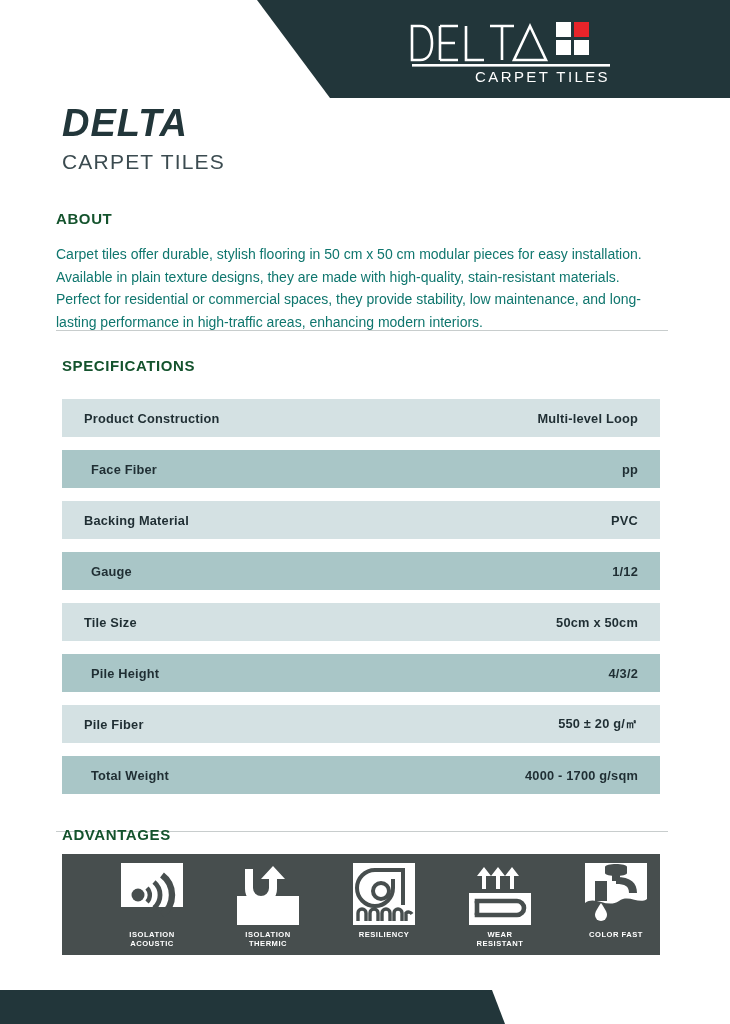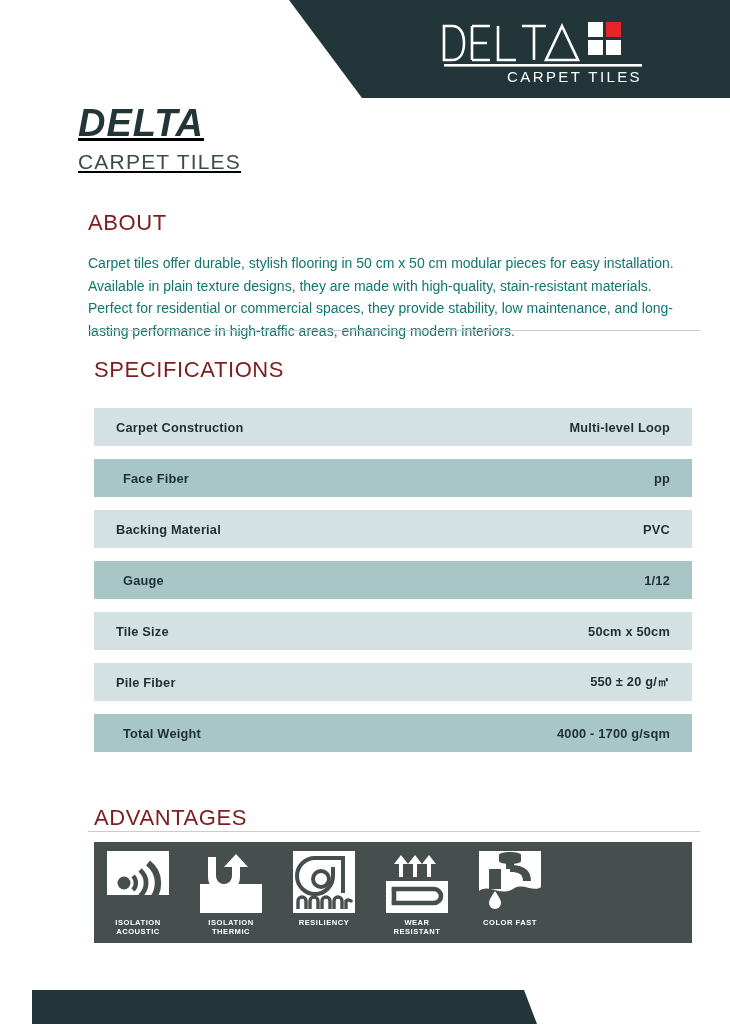--- a/index.html
+++ b/index.html
@@ -2,49 +2,49 @@
 <html><head>
 <meta charset="utf-8">
 <style>
   * { margin:0; padding:0; box-sizing:border-box; }
   html, body {
     width:730px; height:1024px;
     background:#ffffff;
     font-family:"Liberation Sans", sans-serif;
     overflow:hidden;
   }
-  .page { position:relative; width:630px; height:1024px; background:#fff;margin-left:32px; }
+  .page { position:relative; width:630px; height:1024px; background:#fff; }
 
   
   .header-band {
     position:absolute; top:0; left:0; width:730px; height:98px;
     background:#22363a;
     clip-path:polygon(257px 0, 730px 0, 730px 98px, 330px 98px);
   }
   .logo-wrap {
     position:absolute; top:20px; right:14px;
     width:210px; height:66px;
   }
   .logo-svg { display:block; width:210px; height:66px; }
 
   
-  .brand { position:absolute; left:46px; top:104px;text-decoration:underline; }
+  .brand { position:absolute; left:62px; top:104px; }
   .brand-name {
     font-size:38px; font-weight:bold; font-style:italic;
     color:#22363a; letter-spacing:1px; line-height:1.05;
   }
   .brand-sub {
     margin-top:6px;
     font-size:21px; font-weight:300; color:#3b4b50;
     letter-spacing:1.2px;
   }
 
   
   .section-title {
-    font-size:22px; font-weight:normal; color:#7f1d1d;
+    font-size:15px; font-weight:bold; color:#14532d;
     letter-spacing:0.6px;
   }
   .divider {
     height:1px; background:#c8cdcd; width:612px;
   }
 
   .about { position:absolute; left:56px; top:210px; width:620px; }
   .about .section-title { margin-bottom:16px; }
   .about-text {
     font-size:14px; line-height:1.62; color:#0f766e;
@@ -66,26 +66,26 @@
     font-size:12.8px; font-weight:bold; color:#1f2e33;
     letter-spacing:0.2px;
   }
   .spec-value {
     font-size:12.8px; font-weight:bold; color:#1f2e33;
     letter-spacing:0.2px;
   }
   .specs-divider { position:absolute; left:56px; top:831px; }
 
   
-  .adv { position:absolute; left:62px; top:805px; width:600px; }
+  .adv { position:absolute; left:62px; top:826px; width:600px; }
   .adv .section-title { margin-bottom:11px; }
   .adv-panel {
     width:598px; height:101px; background:#474e4e;
-    display:flex; align-items:flex-start; justify-content:flex-start;
-    gap:5px; padding-top:9px;
+    display:flex; align-items:flex-start; justify-content:flex-end;
+    gap:28px; padding-top:9px;
   }
   .adv-item {
     width:88px; display:flex; flex-direction:column; align-items:center;
   }
   .adv-icon-box {
     width:62px; height:62px; background:#ffffff;
     display:flex; align-items:center; justify-content:center;
     overflow:hidden;
   }
   .adv-icon-box svg { display:block; }
@@ -145,38 +145,42 @@
   <div class="about">
     <div class="section-title">ABOUT</div>
     <p class="about-text">Carpet tiles offer durable, stylish flooring in 50 cm x 50 cm modular pieces for easy installation. Available in plain texture designs, they are made with high-quality, stain-resistant materials. Perfect for residential or commercial spaces, they provide stability, low maintenance, and long-lasting performance in high-traffic areas, enhancing modern interiors.</p>
   </div>
   <div class="divider about-divider"></div>
 
   <div class="specs">
     <div class="section-title">SPECIFICATIONS</div>
 
     <div class="spec-row light">
-      <span class="spec-label">Carpet Construction</span>
+      <span class="spec-label">Product Construction</span>
       <span class="spec-value">Multi-level Loop</span>
     </div>
     <div class="spec-row dark">
       <span class="spec-label">Face Fiber</span>
       <span class="spec-value">pp</span>
     </div>
     <div class="spec-row light">
       <span class="spec-label">Backing Material</span>
       <span class="spec-value">PVC</span>
     </div>
     <div class="spec-row dark">
       <span class="spec-label">Gauge</span>
       <span class="spec-value">1/12</span>
     </div>
     <div class="spec-row light">
       <span class="spec-label">Tile Size</span>
       <span class="spec-value">50cm x 50cm</span>
+    </div>
+    <div class="spec-row dark">
+      <span class="spec-label">Pile Height</span>
+      <span class="spec-value">4/3/2</span>
     </div>
     <div class="spec-row light">
       <span class="spec-label">Pile Fiber</span>
       <span class="spec-value">550 ± 20 g/㎡</span>
     </div>
     <div class="spec-row dark">
       <span class="spec-label">Total Weight</span>
       <span class="spec-value">4000 - 1700 g/sqm</span>
     </div>
   </div>

